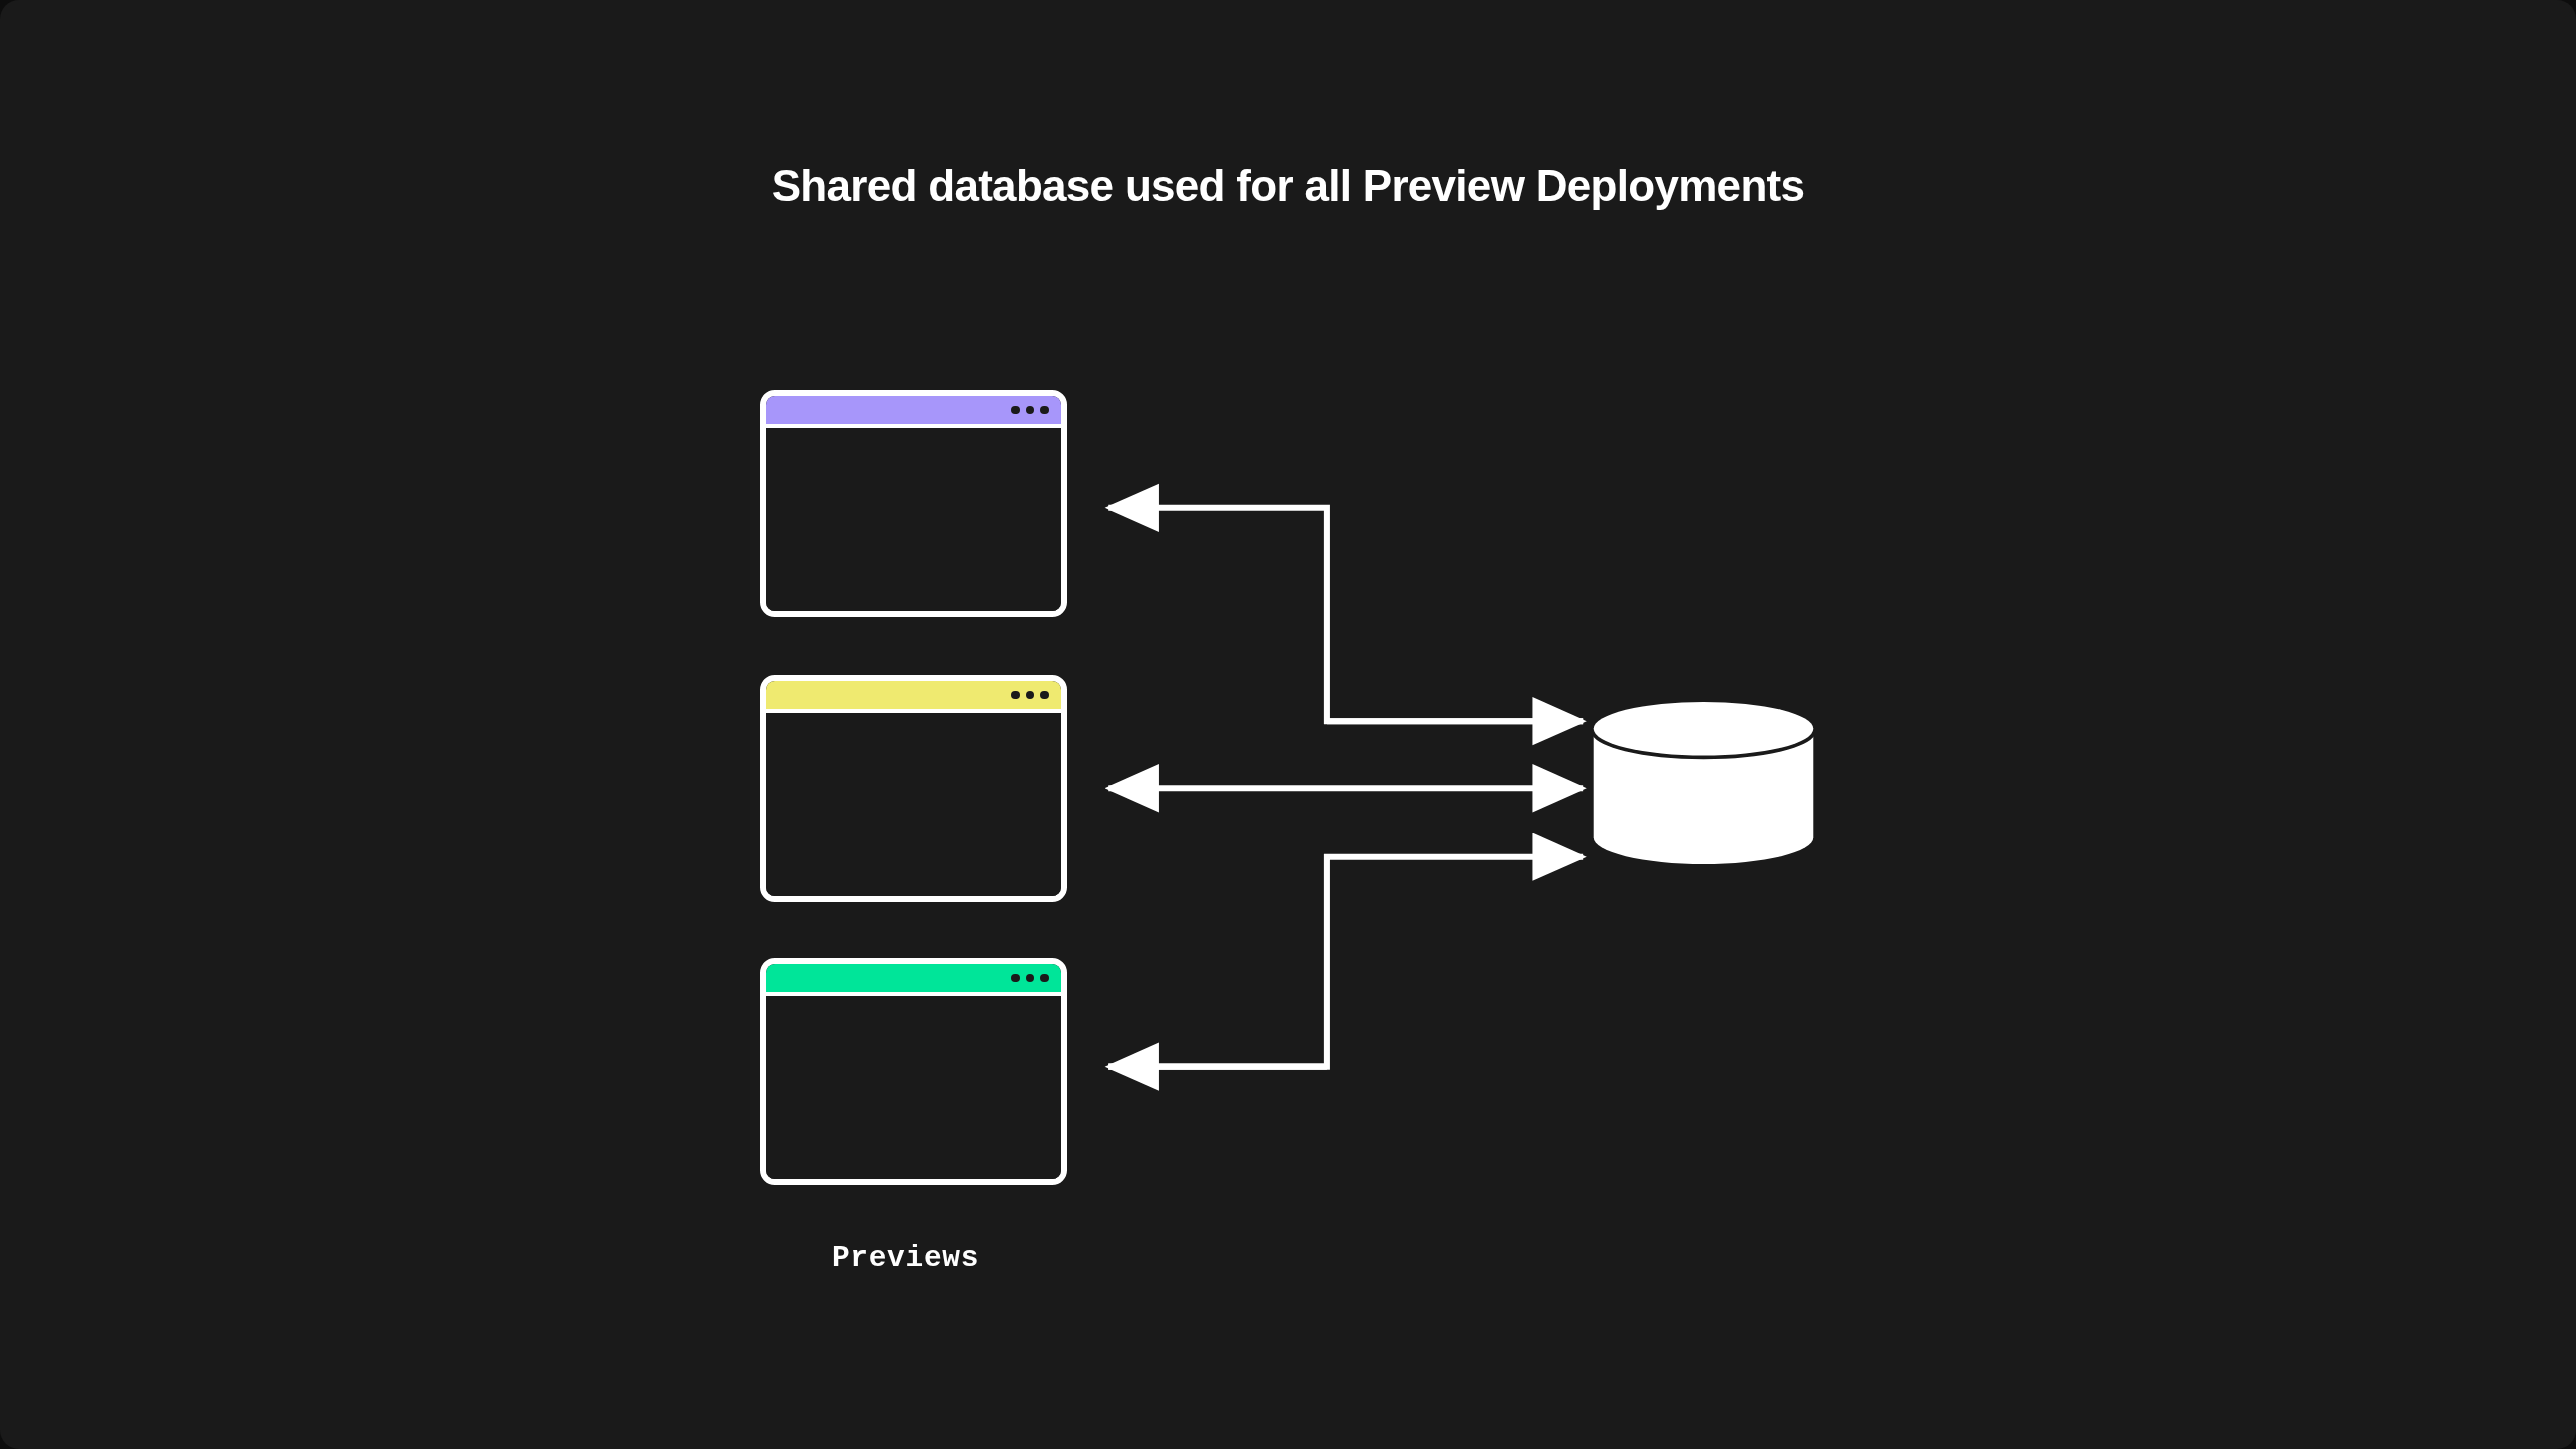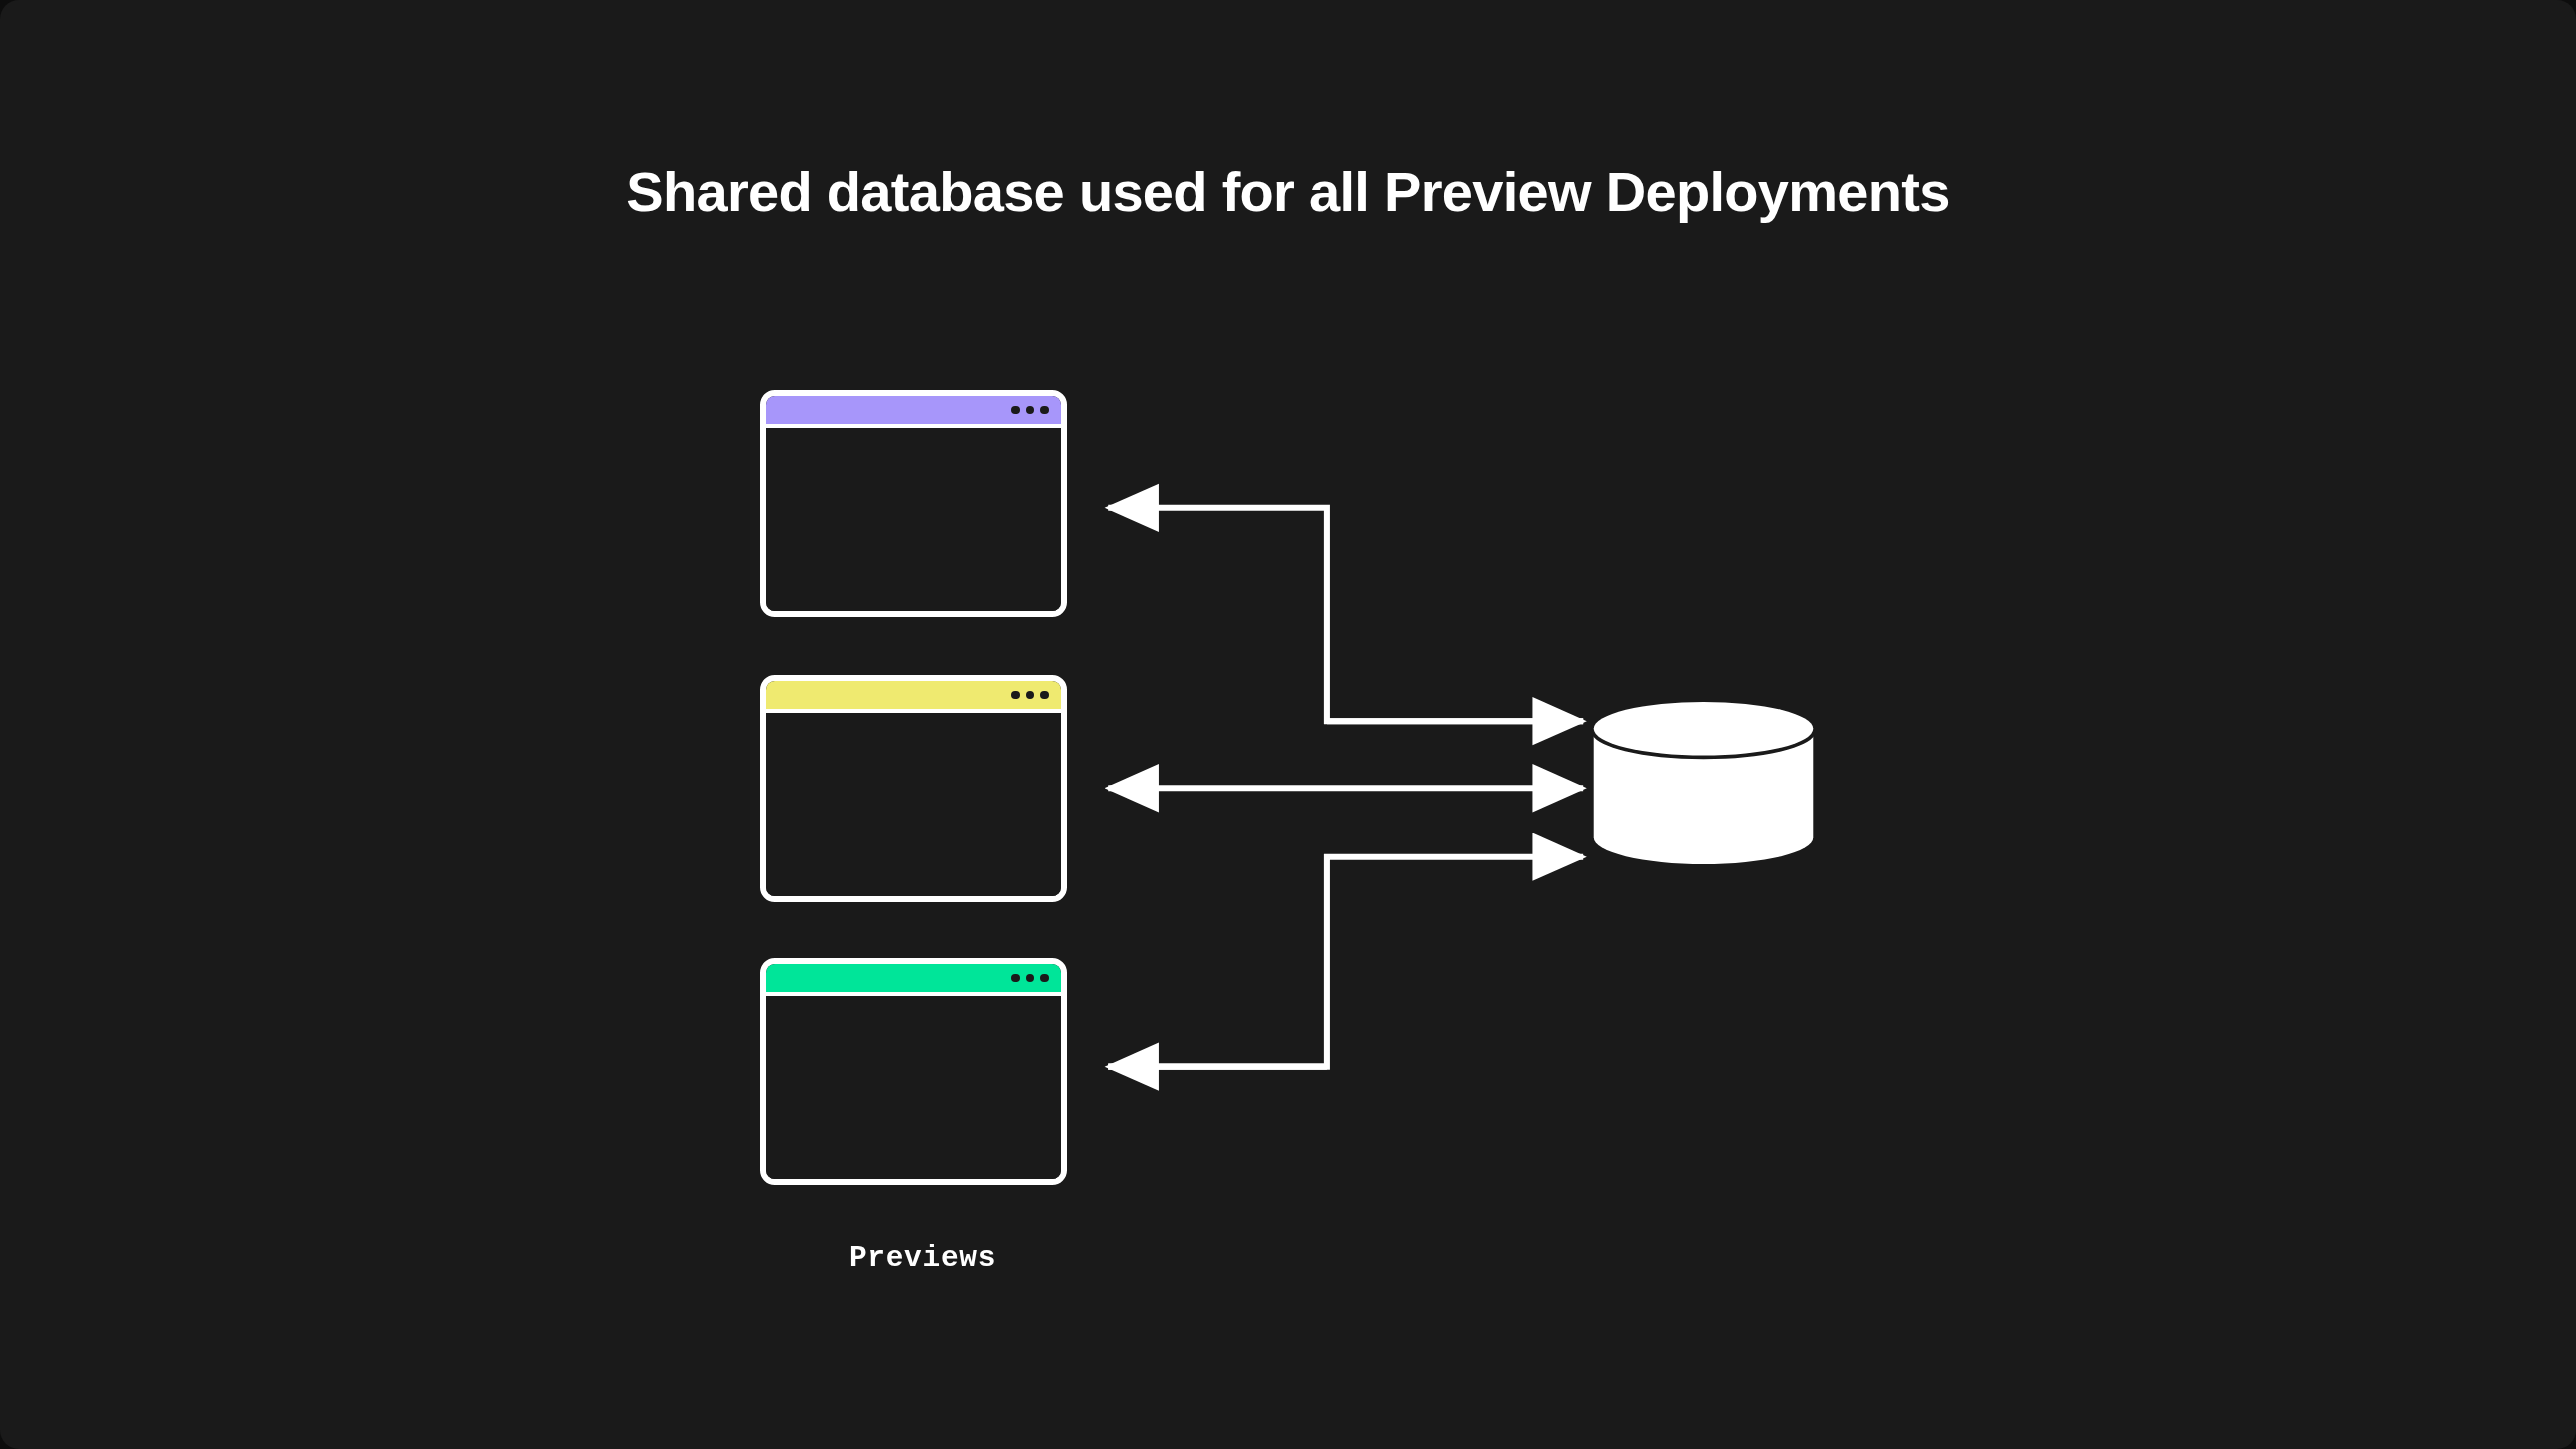--- a/index.html
+++ b/index.html
@@ -25,21 +25,21 @@
   
   #page-title {
     position: absolute;
     left: 0;
     top: 163px;
     width: 2576px;
     text-align: center;
     color: #ffffff;
     font-family: "Liberation Sans", sans-serif;
     font-weight: bold;
-    font-size: 56px;
+    font-size: 44px;
     letter-spacing: -0.7px;
     line-height: 1.05;
     white-space: nowrap;
   }
 
   
   .browser-window {
     position: absolute;
     width: 307px;
     height: 227px;
@@ -86,21 +86,21 @@
     position: absolute;
     color: #ffffff;
     font-family: "Liberation Mono", "DejaVu Sans Mono", monospace;
     font-weight: bold;
     font-size: 29.5px;
     letter-spacing: 0.7px;
     white-space: nowrap;
     text-align: center;
   }
   #previews-label {
-    left: 702px;
+    left: 685px;
     top: 1241px;
     width: 441px;
   }
   #database-label {
     left: 1483px;
     top: 927px;
     width: 441px;
   }
 
   

